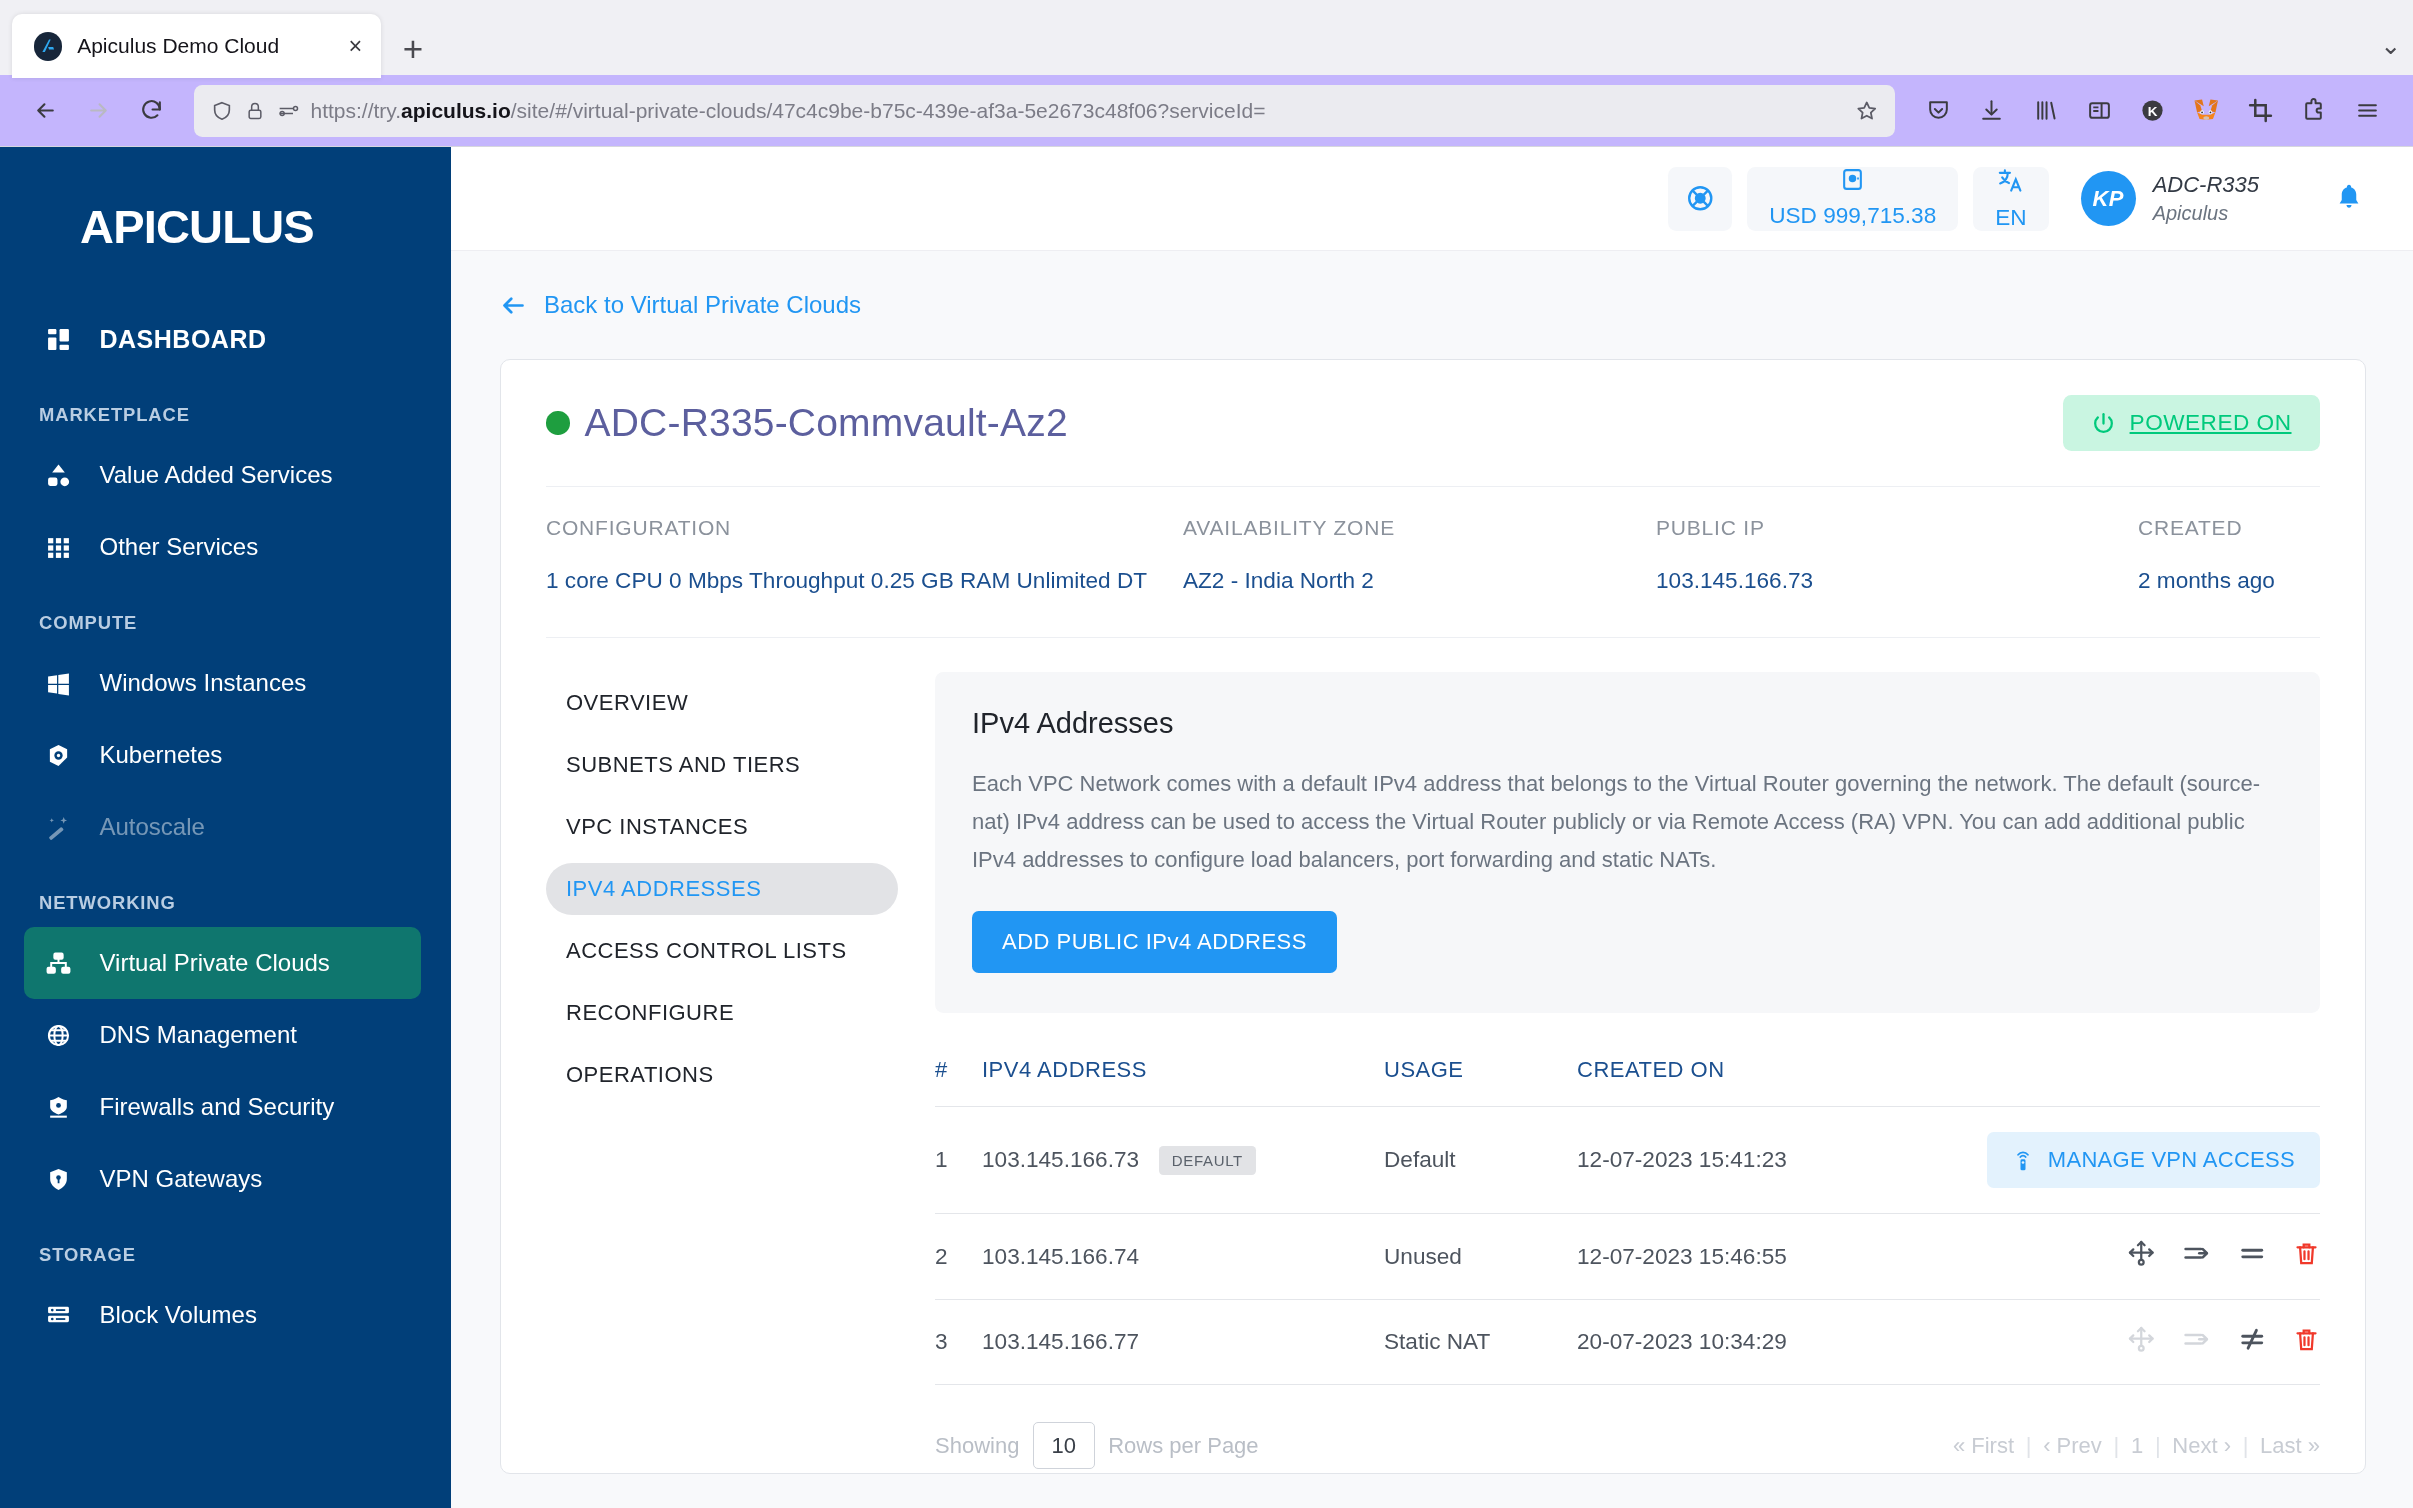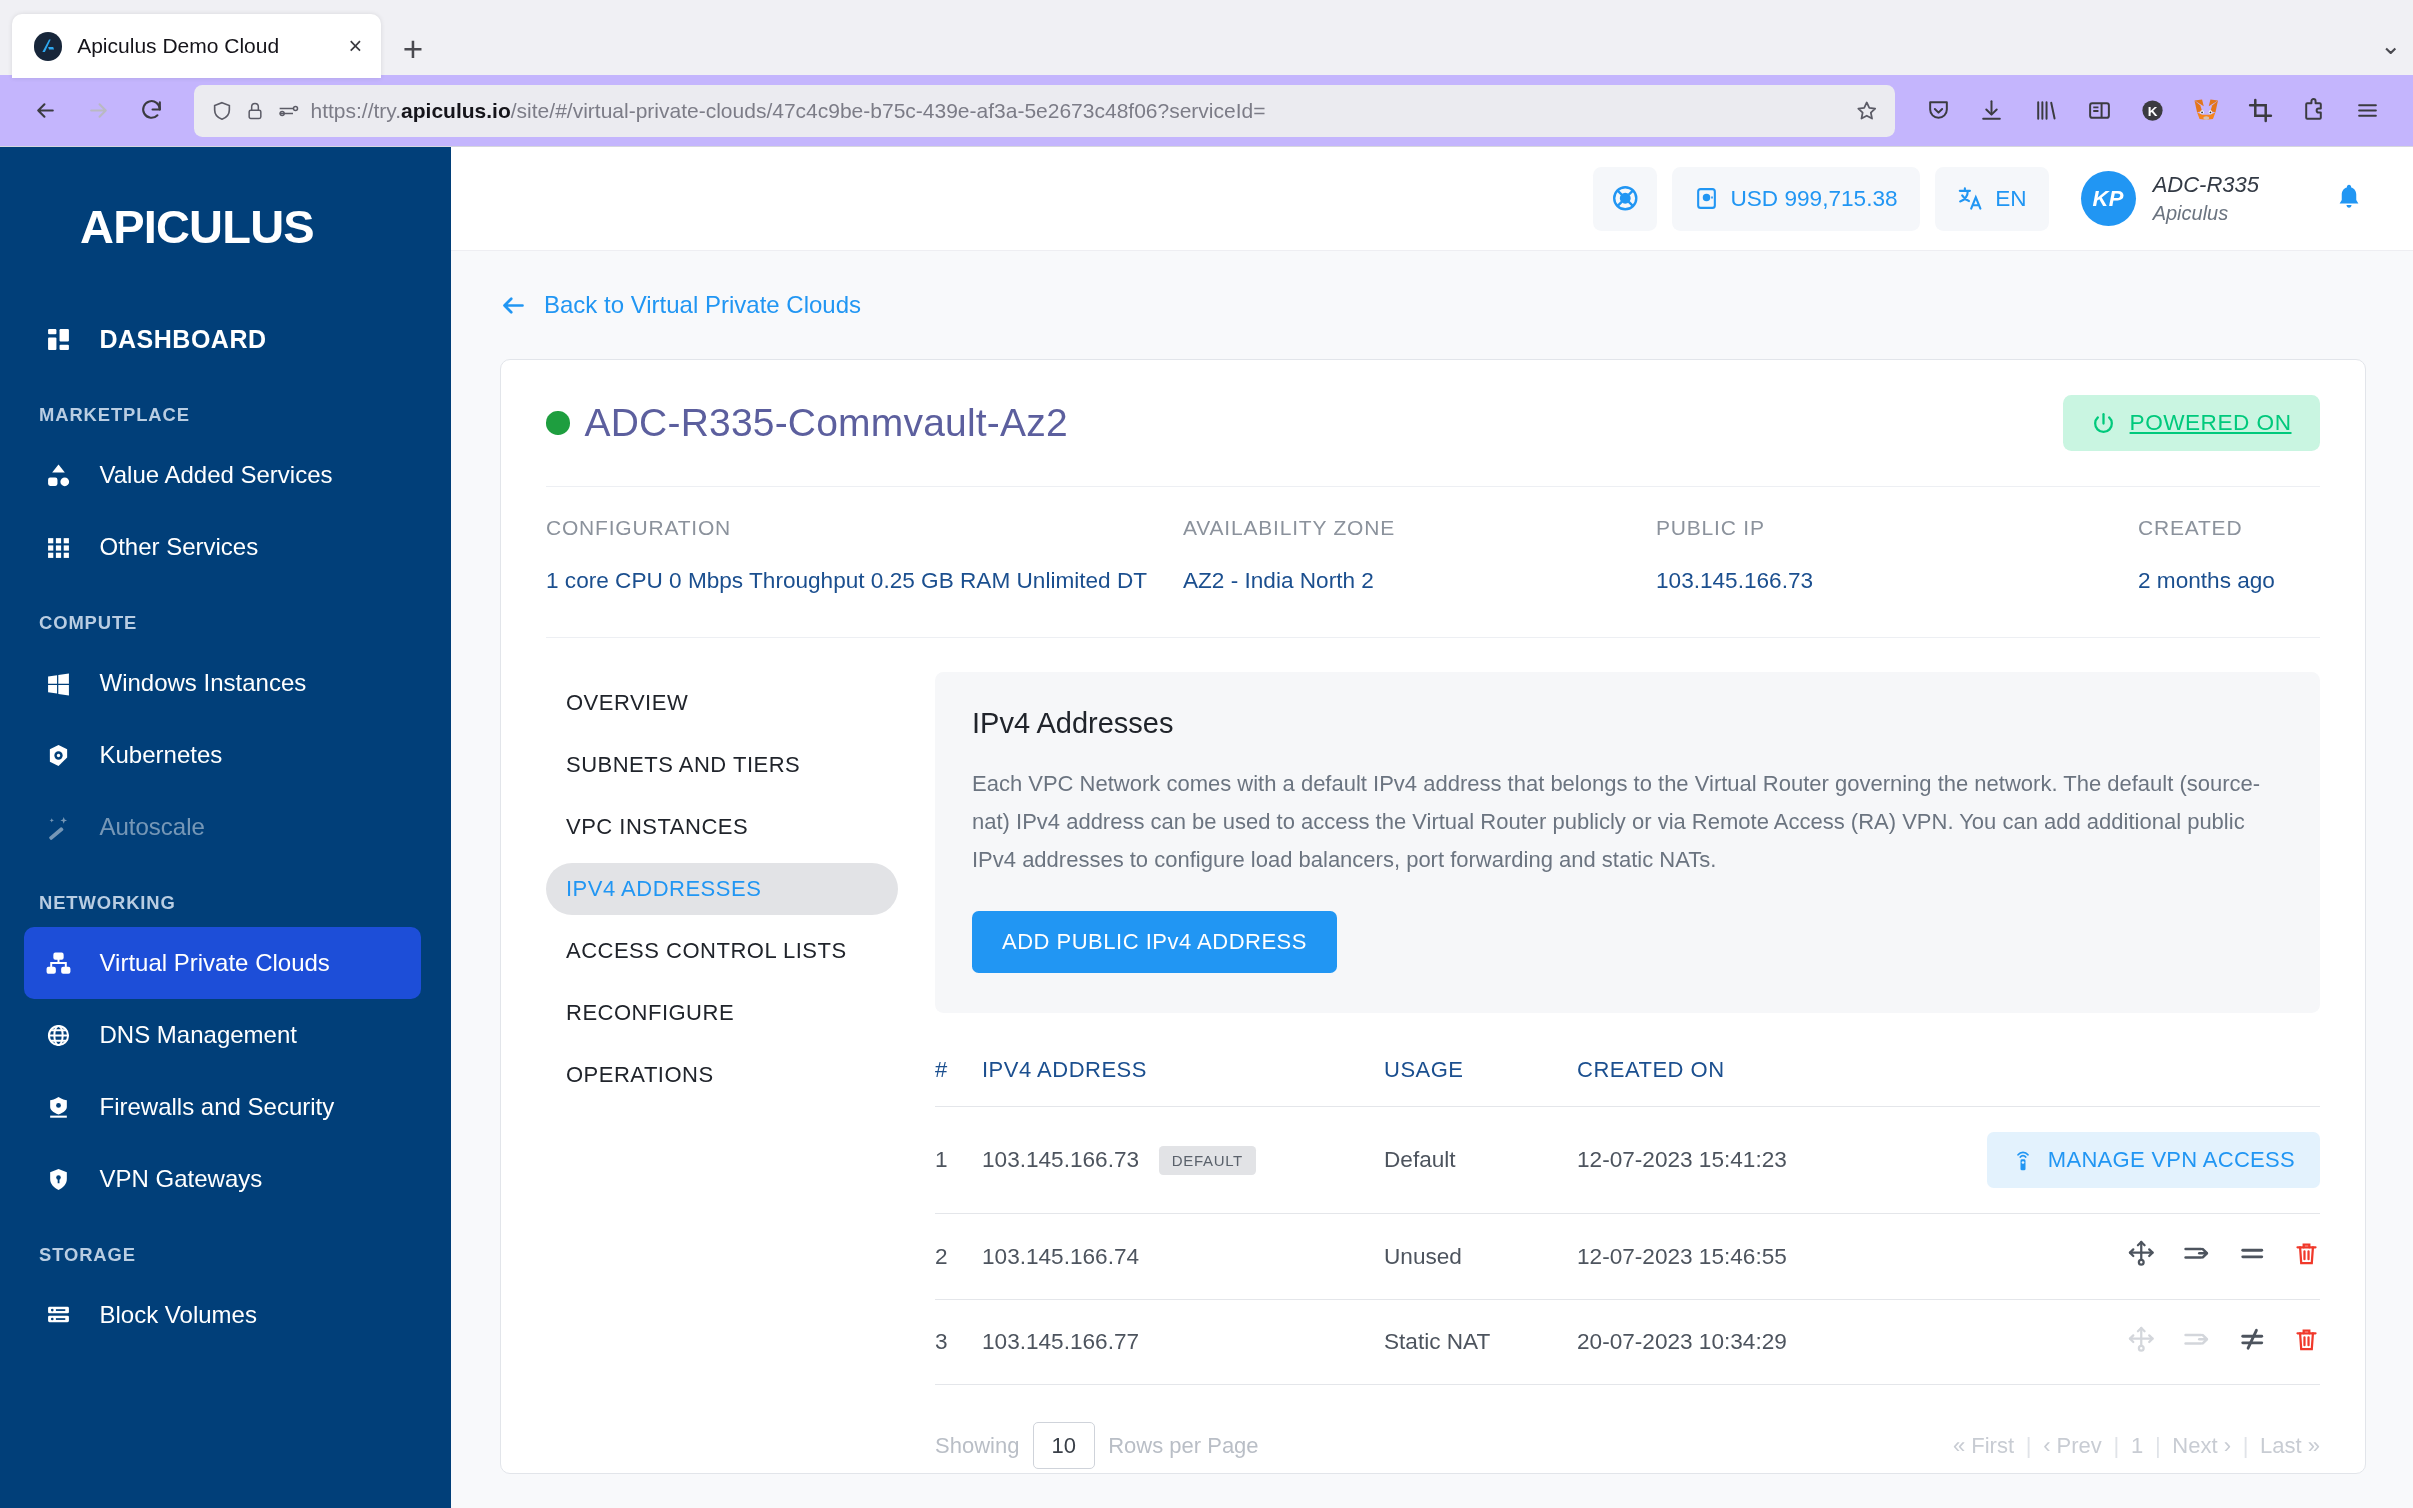--- a/index.html
+++ b/index.html
@@ -89,21 +89,21 @@
   }
   .nav-section-label {
     font-size: 18.4px; font-weight: 700; letter-spacing: 0.9px;
     color: #b9cde2; padding: 28.5px 0 13.4px 39px;
   }
   .nav-item {
     display: flex; align-items: center; gap: 22px;
     height: 72px; margin: 0 30px 0 23.5px; padding-left: 15px;
     border-radius: 10px; cursor: pointer;
   }
-  .nav-item.active { background: #1d4ed8; }
+  .nav-item.active { background: #0f766e; }
   .nav-item.dim { opacity: 0.46; }
   .nav-item-icon {
     width: 39px; flex: 0 0 39px; display: flex;
     align-items: center; justify-content: center; color: #ffffff;
   }
   .nav-item-label { font-size: 24px; color: #ffffff; white-space: nowrap; }
   .nav-item.dashboard .nav-item-label {
     font-size: 25px; font-weight: 700; letter-spacing: 0.5px;
   }
 
@@ -112,21 +112,21 @@
 
   #app-header {
     height: 104px; background: #ffffff; flex: 0 0 104px;
     display: flex; align-items: center; justify-content: flex-end;
     padding-right: 49px; gap: 15px;
     border-bottom: 0.8px solid #eeeef2;
   }
   .hdr-chip {
     height: 64px; background: #f5f7fa; border-radius: 8.4px;
     display: flex; align-items: center; gap: 11.7px;
-    padding: 0 22px; cursor: pointer;
+    padding: 0 22px; cursor: pointer; flex-direction: column;
   }
   .hdr-chip.square { width: 64px; padding: 0; justify-content: center; }
   .hdr-chip-text { font-size: 22.6px; color: #2196f3; white-space: nowrap; }
   .hdr-user { display: flex; align-items: center; gap: 17px; margin-left: 17px; cursor: pointer; font-style: italic; }
   .avatar {
     width: 55px; height: 55px; border-radius: 50%;
     background: #2196f3; color: #ffffff;
     display: flex; align-items: center; justify-content: center;
     font-size: 22px; font-weight: 600; letter-spacing: 0.4px;
   }

